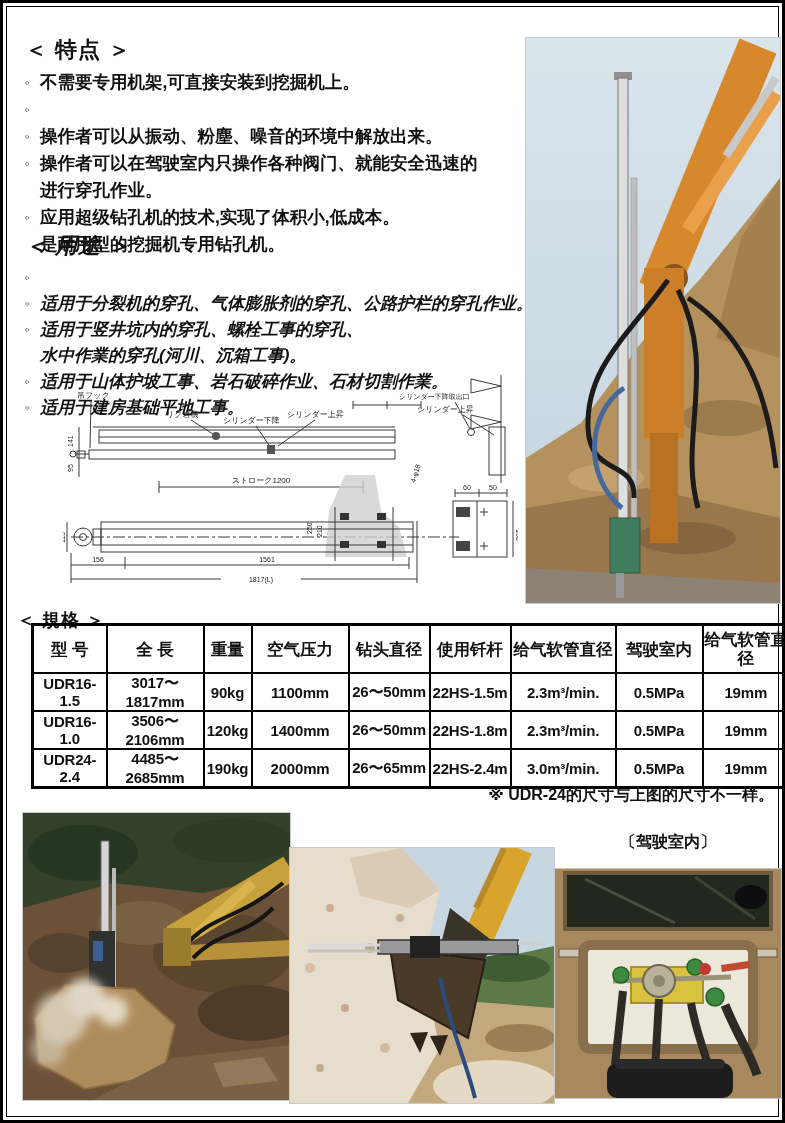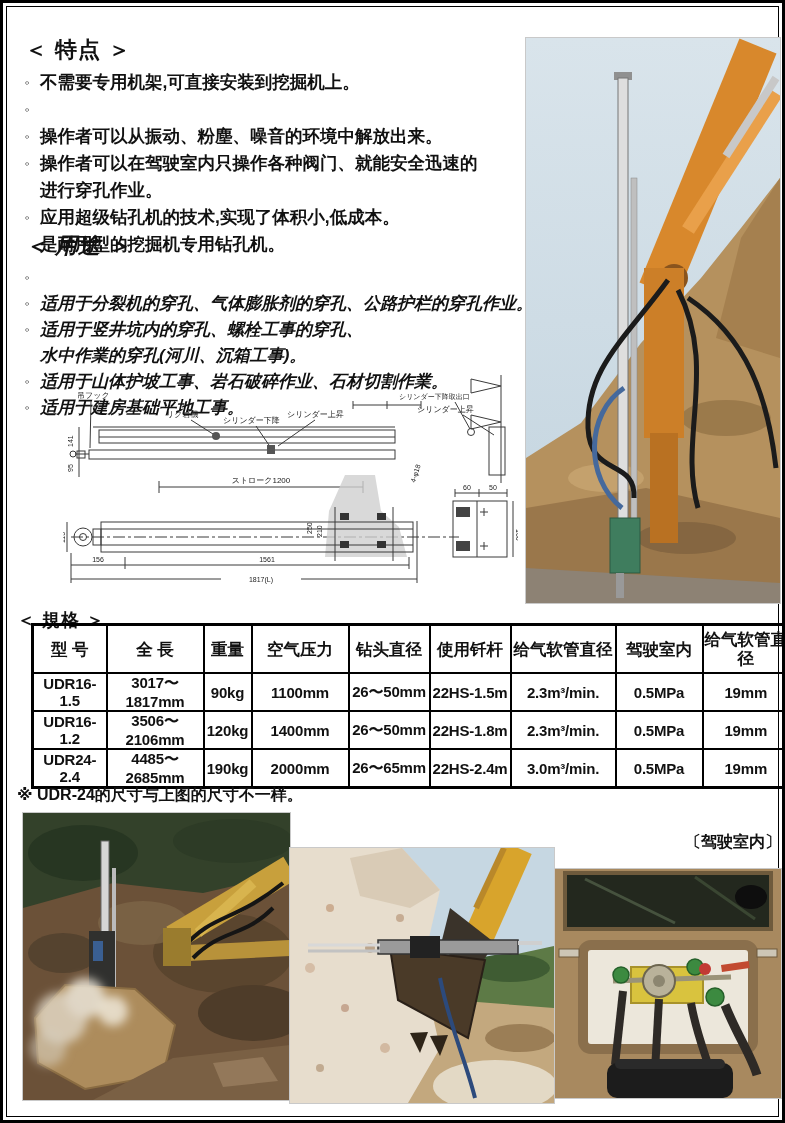--- a/index.html
+++ b/index.html
@@ -22,31 +22,31 @@
   ul.blist .bullet { width:15px; flex:0 0 15px; font-weight:normal; font-size:13px; line-height:inherit; }
   ul.blist .txt { white-space:pre-line; }
 
   
   .specs-title { position:absolute; left:14px; top:590px; font-size:18px; font-weight:bold; letter-spacing:1px; }
   table.spec { position:absolute; left:28px; top:620px; border-collapse:collapse; table-layout:fixed;
     width:757px; border:3px solid #000; }
   table.spec th, table.spec td { border:2px solid #000; text-align:center; vertical-align:middle; padding:0 1px; }
   table.spec th { font-size:16.5px; font-weight:bold; height:46px; line-height:1.15; }
   table.spec td { font-size:15px; font-weight:bold; height:28px; letter-spacing:-0.2px; }
-  .note { position:absolute; left:14px; top:782px; width:757px; text-align:left;
+  .note { position:absolute; left:14px; top:782px; width:757px; text-align:right;
     font-size:16px; font-weight:bold; }
 
   
   .diagram { position:absolute; left:60px; top:368px; width:455px; height:228px; }
   .photo { position:absolute; box-shadow:0 0 0 1px #c9c9c9; background:#ddd; }
   .photo-main  { left:523px; top:35px;  width:254px; height:565px; }
   .photo-left  { left:20px;  top:810px; width:267px; height:287px; }
   .photo-mid   { left:287px; top:845px; width:264px; height:255px; }
   .photo-right { left:552px; top:866px; width:226px; height:229px; }
-  .cab-label { position:absolute; left:552px; top:829px; width:226px; text-align:right;
+  .cab-label { position:absolute; left:552px; top:829px; width:226px; text-align:center;
     font-size:16px; font-weight:bold; }
 
   svg text { font-family:"Liberation Sans","DejaVu Sans",sans-serif; fill:#222; stroke:none; }
   .dwg { stroke:#3a3a3a; stroke-width:1; fill:none; }
   .dwg-lbl { font-size:8px; }
   .dwg-dim { font-size:7px; }
 </style>
 </head>
 <body>
 
@@ -276,21 +276,21 @@
         <td>3017〜1817mm</td>
         <td>90kg</td>
         <td>1100mm</td>
         <td>26〜50mm</td>
         <td>22HS-1.5m</td>
         <td>2.3m³/min.</td>
         <td>0.5MPa</td>
         <td>19mm</td>
       </tr>
       <tr>
-        <td>UDR16-1.2</td>
+        <td>UDR16-1.0</td>
         <td>3506〜2106mm</td>
         <td>120kg</td>
         <td>1400mm</td>
         <td>26〜50mm</td>
         <td>22HS-1.8m</td>
         <td>2.3m³/min.</td>
         <td>0.5MPa</td>
         <td>19mm</td>
       </tr>
       <tr>

